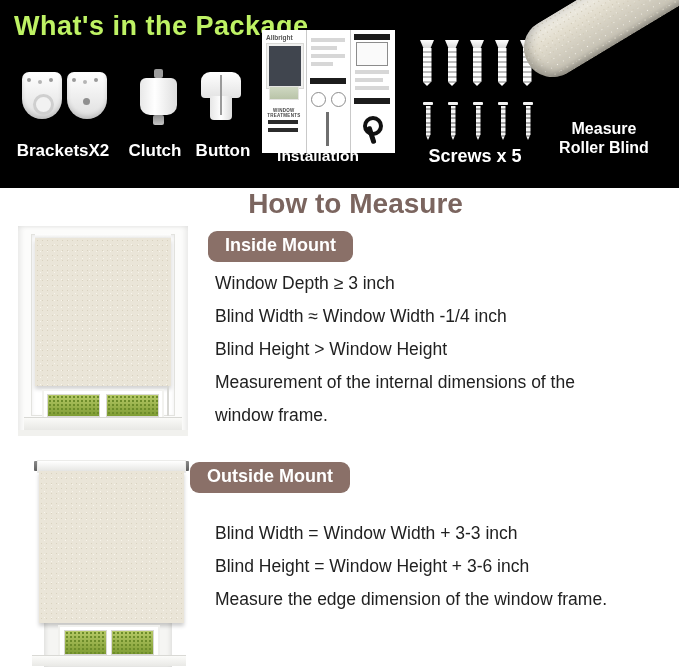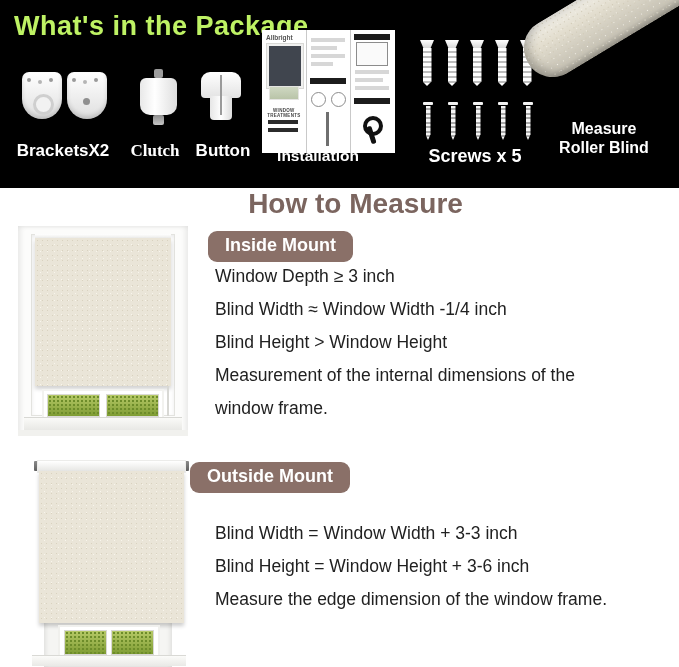--- a/index.html
+++ b/index.html
@@ -4,21 +4,21 @@
 <style>
   html,body{margin:0;padding:0;background:#fff;}
   .page{position:relative;width:679px;height:667px;background:#ffffff;overflow:hidden;
         font-family:"Liberation Sans", sans-serif;-webkit-font-smoothing:antialiased;}
 
   
   .panel-top{position:absolute;left:0;top:0;width:679px;height:188px;background:#000;overflow:hidden;}
   .pkg-title{position:absolute;left:14px;top:11px;font-size:27px;font-weight:600;color:#bef264;letter-spacing:.5px;}
   .pkg-label{position:absolute;color:#fff;font-weight:600;text-align:center;}
   .lbl-brackets{left:8px;top:141px;width:110px;font-size:17px;}
-  .lbl-clutch{left:123px;top:141px;width:64px;font-size:17px;font-family:Liberation Serif, serif;}
+  .lbl-clutch{left:123px;top:141px;width:64px;font-size:17px;}
   .lbl-button{left:190px;top:141px;width:66px;font-size:17px;}
   .lbl-install{left:256px;top:147px;width:124px;font-size:15.5px;line-height:18px;}
   .lbl-screws{left:423px;top:146px;width:104px;font-size:18px;}
   .lbl-blind{left:541px;top:119px;width:126px;font-size:16px;line-height:19px;}
 
   
   .bracket{position:absolute;top:72px;width:40px;height:47px;background:linear-gradient(#ffffff,#dfdfdf);
            border-radius:7px 7px 20px 20px;box-shadow:inset 0 -3px 4px rgba(0,0,0,.15);}
   .bracket::before{content:"";position:absolute;left:5px;top:6px;width:4px;height:4px;border-radius:50%;background:#9a9a9a;box-shadow:22px 0 0 #9a9a9a, 11px 2px 0 #b5b5b5;}
   .bracket .ring{position:absolute;left:11px;top:22px;width:15px;height:15px;border-radius:50%;border:3px solid #cfcfcf;background:#f2f2f2;}
@@ -73,21 +73,21 @@
         box-shadow:inset 6px 0 10px rgba(0,0,0,.25);}
 
   
   .htm-title{position:absolute;left:0;top:188px;width:679px;padding-left:32px;box-sizing:border-box;text-align:center;
              font-size:28px;font-weight:600;color:#7b655f;}
   .badge{position:absolute;background:#8a7068;color:#fff;font-size:18px;font-weight:600;
          padding:4px 17px 6px;border-radius:9px;}
   .badge-inside{left:208px;top:231px;}
   .badge-outside{left:190px;top:462px;}
   .measure-text{position:absolute;color:#212121;font-size:17.5px;line-height:33px;}
-  .text-inside{left:215px;top:260px;}
+  .text-inside{left:215px;top:267px;}
   .text-outside{left:215px;top:517px;}
 
   
   .fabric-tex{background-color:#eae5d8;
     background-image:radial-gradient(#d9d2bf .8px,transparent 1px),radial-gradient(#f8f5ec .8px,transparent 1px);
     background-size:5px 5px,7px 7px;background-position:0 0,2px 3px;}
   .grass{background:linear-gradient(#b6c967,#7e9c33);
     background-image:radial-gradient(#6d8c2a 1px,transparent 1.2px),linear-gradient(#b6c967,#7e9c33);
     background-size:4px 4px,100% 100%;}
 

